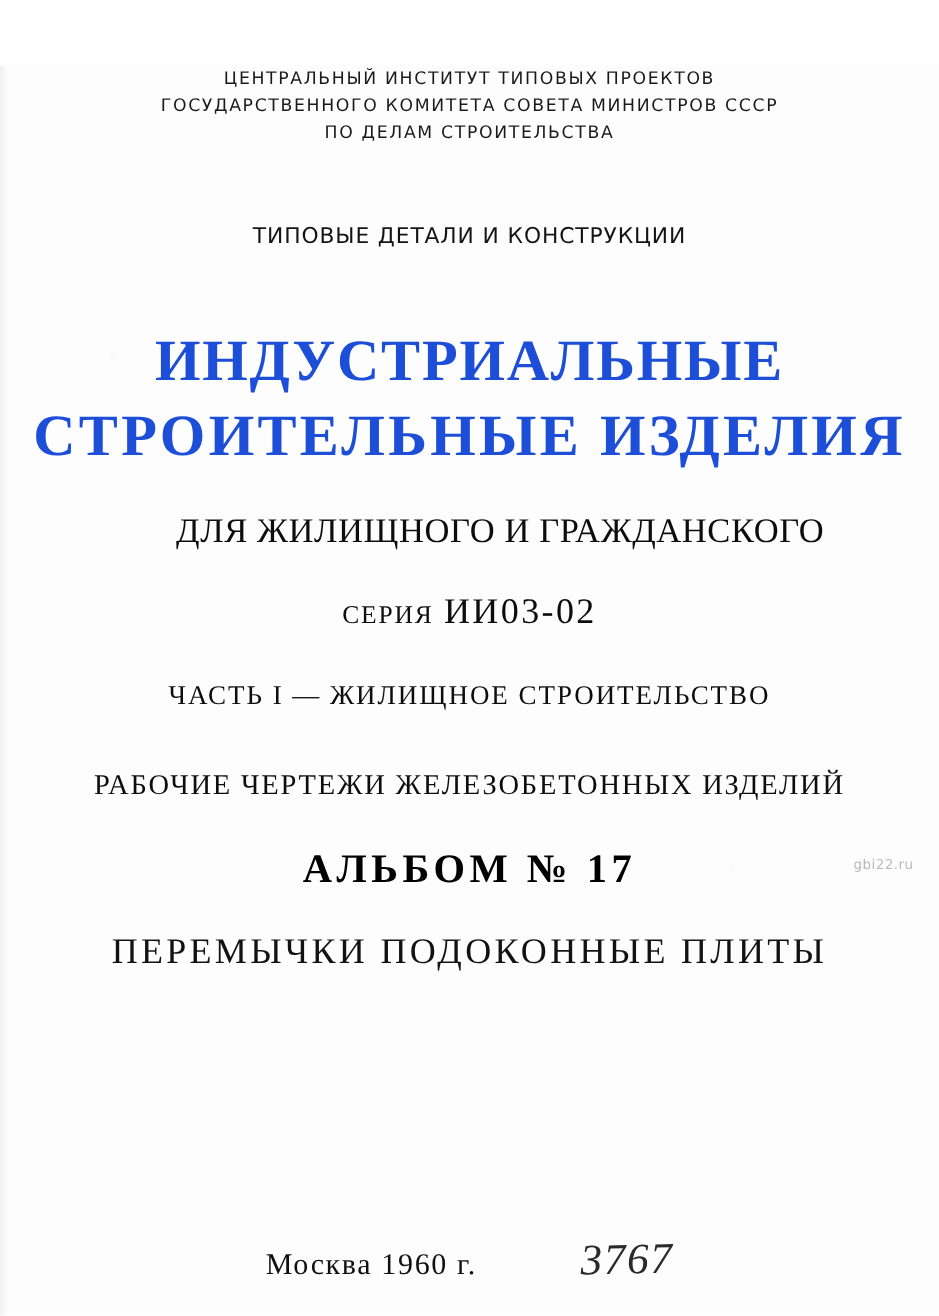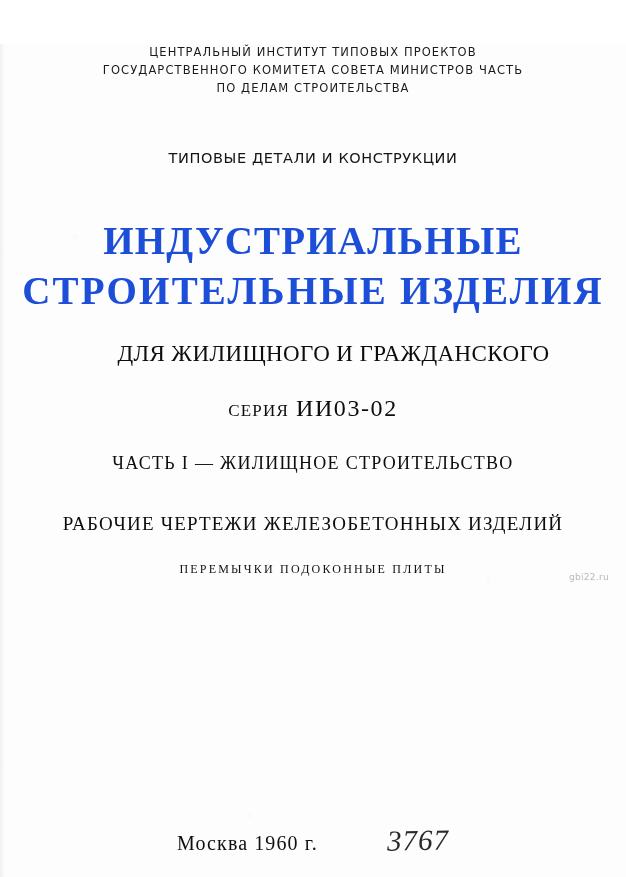--- a/index.html
+++ b/index.html
@@ -112,21 +112,21 @@
     font-family: "Liberation Serif", serif;
     font-weight: bold;
     font-size: 27px;
     letter-spacing: 3px;
     color: #000000;
   }
 
   .block-album-desc {
     margin-top: 27px;
     font-family: "Liberation Serif", serif;
-    font-size: 12px;
+    font-size: 24px;
     letter-spacing: 2.2px;
     color: #121212;
   }
 
   .footer-row {
     position: absolute;
     left: 0;
     right: 0;
     top: 780px;
     display: flex;
@@ -172,21 +172,21 @@
 <body>
 
 <div class="page">
   <div class="scan-noise"></div>
   <div class="edge-shadow-left"></div>
 
   <div class="content">
 
     <div class="block-publisher">
       <div>ЦЕНТРАЛЬНЫЙ ИНСТИТУТ ТИПОВЫХ ПРОЕКТОВ</div>
-      <div>ГОСУДАРСТВЕННОГО КОМИТЕТА СОВЕТА МИНИСТРОВ ЧАСТЬ</div>
+      <div>ГОСУДАРСТВЕННОГО КОМИТЕТА СОВЕТА МИНИСТРОВ СССР</div>
       <div>ПО ДЕЛАМ СТРОИТЕЛЬСТВА</div>
     </div>
 
     <div class="block-subtitle">
       <div>ТИПОВЫЕ ДЕТАЛИ И КОНСТРУКЦИИ</div>
     </div>
 
     <div class="main-title">
       <div class="line1">ИНДУСТРИАЛЬНЫЕ</div>
       <div class="line2">СТРОИТЕЛЬНЫЕ  ИЗДЕЛИЯ</div>
@@ -197,20 +197,21 @@
     </div>
 
     <div class="block-series">
       <span>СЕРИЯ</span><span class="series-code">ИИ03-02</span>
     </div>
 
     <div class="block-part">ЧАСТЬ I — ЖИЛИЩНОЕ  СТРОИТЕЛЬСТВО</div>
 
     <div class="block-drawings">РАБОЧИЕ  ЧЕРТЕЖИ  ЖЕЛЕЗОБЕТОННЫХ  ИЗДЕЛИЙ</div>
 
+    <div class="block-album">АЛЬБОМ  № 17</div>
 
     <div class="block-album-desc">ПЕРЕМЫЧКИ  ПОДОКОННЫЕ  ПЛИТЫ</div>
 
   </div>
 
   <div class="watermark">gbi22.ru</div>
 
   <div class="footer-row">
     <div class="city-year">Москва 1960 г.</div>
     <div class="stamp-number">3767</div>

